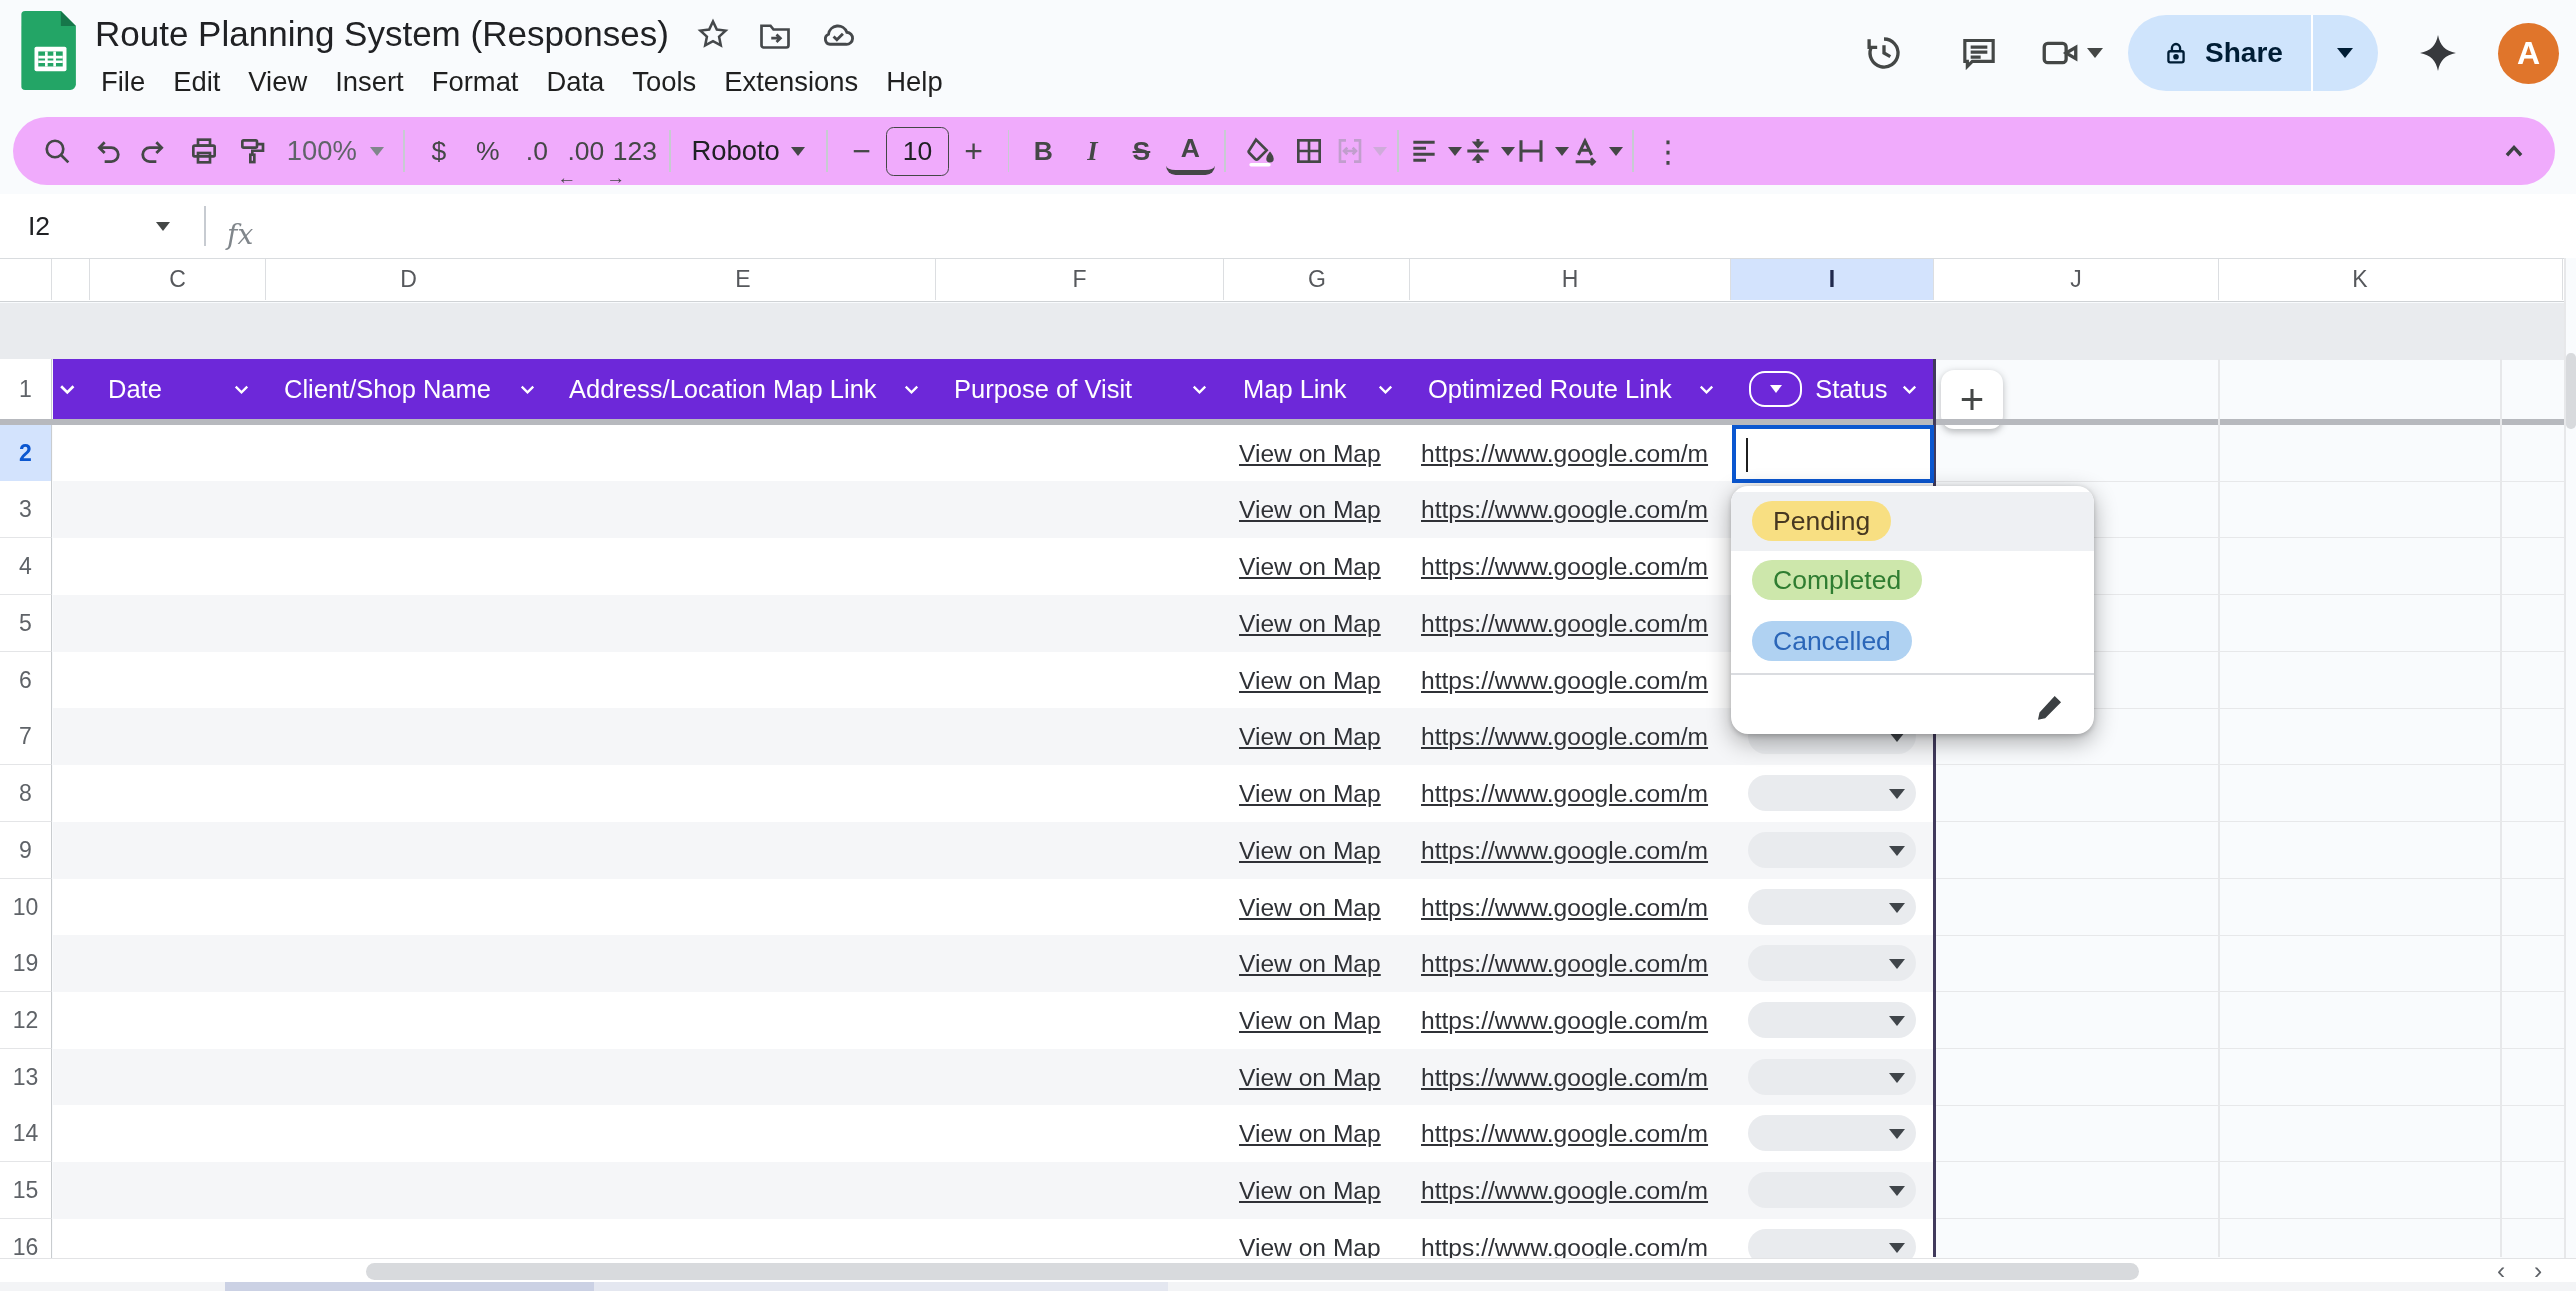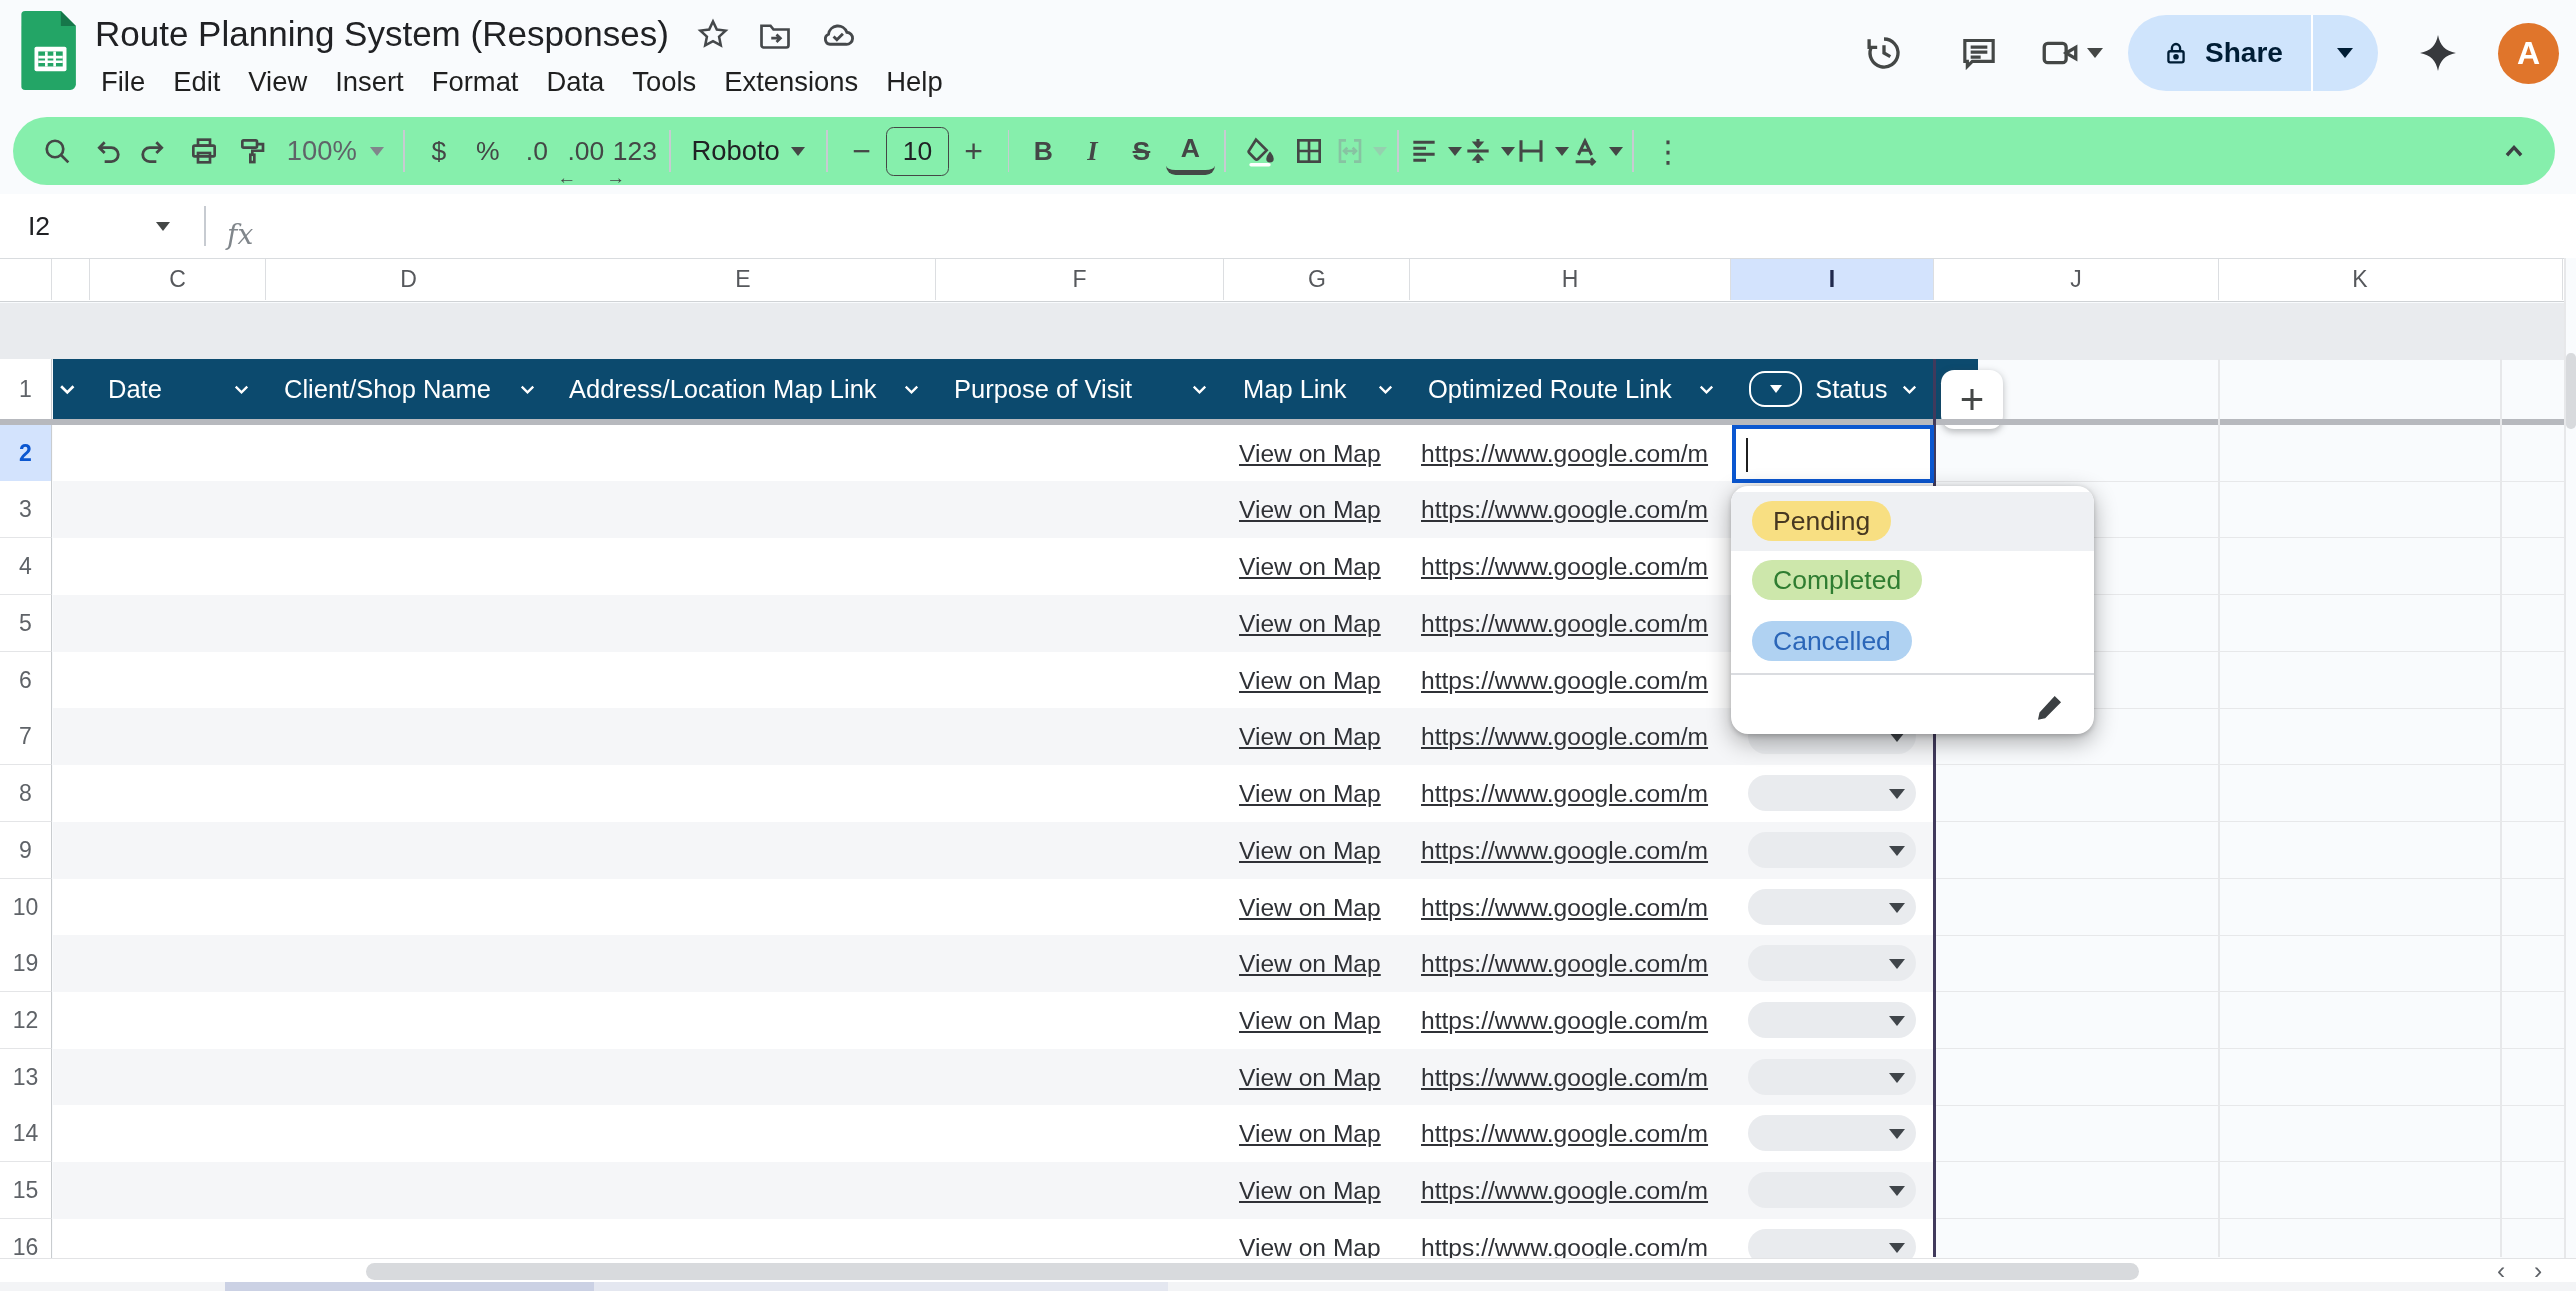--- a/index.html
+++ b/index.html
@@ -189,21 +189,21 @@
       </div>
       <span class="round-btn">
         <svg width="44" height="44" viewBox="0 0 24 24">
             <path d="M12 2.2 C13.1 8 16 10.9 21.8 12 C16 13.1 13.1 16 12 21.8 C10.9 16 8 13.1 2.2 12 C8 10.9 10.9 8 12 2.2 Z" fill="#37393d"></path>
           </svg>
       </span>
       <span id="avatar" style="background: rgb(224, 117, 43);">A</span>
     </div>
   </div>
 
-  <div id="toolbar" class="abs" style="background: #86efac;">
+  <div id="toolbar" class="abs" style="background: #f0abfc;">
     <span class="tbi">
       <svg width="32" height="32" viewBox="0 0 24 24" fill="none" stroke="#444746" stroke-width="2">
           <circle cx="10.5" cy="10.5" r="6.2"></circle>
           <path d="M15.2 15.2 L20.5 20.5"></path>
         </svg>
     </span>
     <span class="tbi">
       <svg width="32" height="32" viewBox="0 0 24 24" fill="none" stroke="#444746" stroke-width="2.1">
           <path d="M7.5 9.5 h8.5 a5.2 5.2 0 1 1 0 10.4 h-5"></path>
           <path d="M11 5.5 L7 9.5 l4 4"></path>
@@ -337,21 +337,21 @@
       <div class="colhead" style="left: 1410px; width: 321px;">H</div>
       <div class="colhead active" style="left: 1731px; width: 203px;">I</div>
       <div class="colhead" style="left: 1934px; width: 285px;">J</div>
       <div class="colhead" style="left: 2219px; width: 283px;">K</div>
       <div class="colhead" style="left: 2501px; width: 62px;"></div>
     </div>
   <div id="grayband" class="abs" style="background: rgb(233, 235, 238);"></div>
 
   <div id="headerrow" class="abs">
     <div id="h-gutter">1</div>
-    <div id="purple-strip" style="background: #0c4a6e; padding-left: 44px;">
+    <div id="purple-strip" style="background: #6d28d9;">
       <span id="sliver-chev">
         <svg width="24.6" height="24.6" viewBox="0 0 24 24" fill="none" stroke="#fff" stroke-width="2.6">
             <path d="M6 9 l6 6 6-6"></path>
           </svg>
       </span>
     <div class="hcell" style="left: 37px; width: 176px;">
           <span>Date</span>
           <span class="chev">
             <svg width="23" height="23" viewBox="0 0 24 24" fill="none" stroke="#fff" stroke-width="2.4">
               <path d="M6 9 l6 6 6-6"></path>

